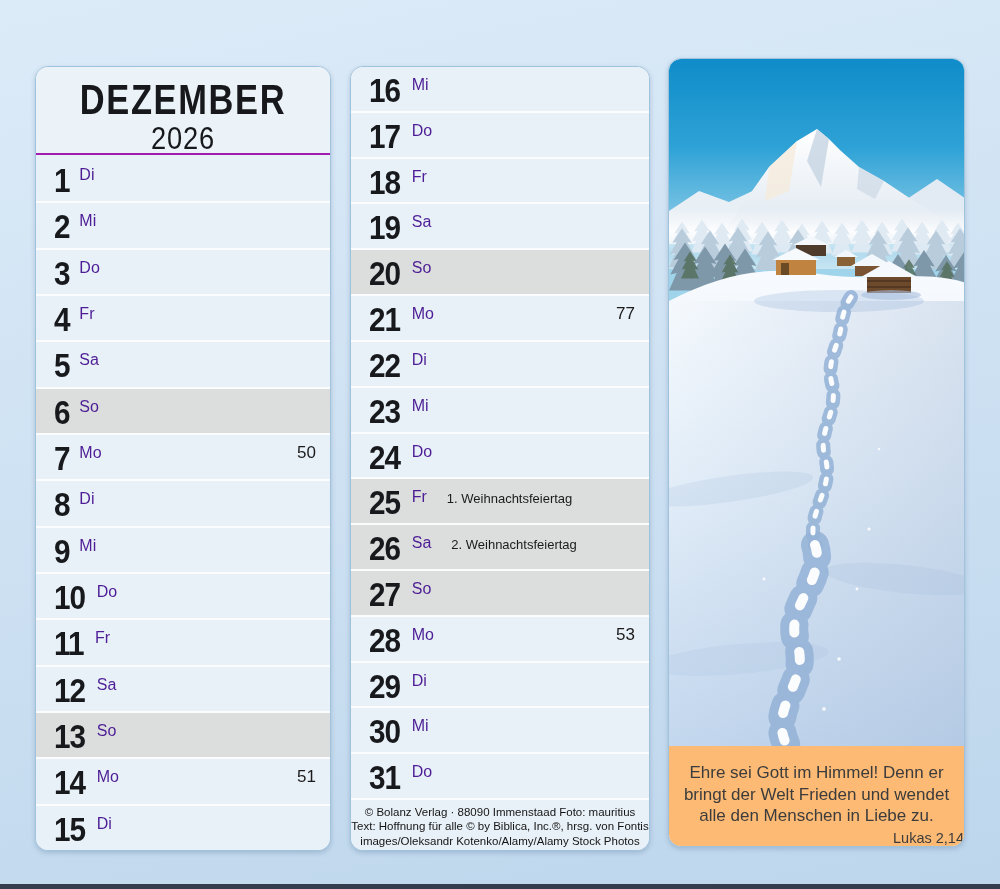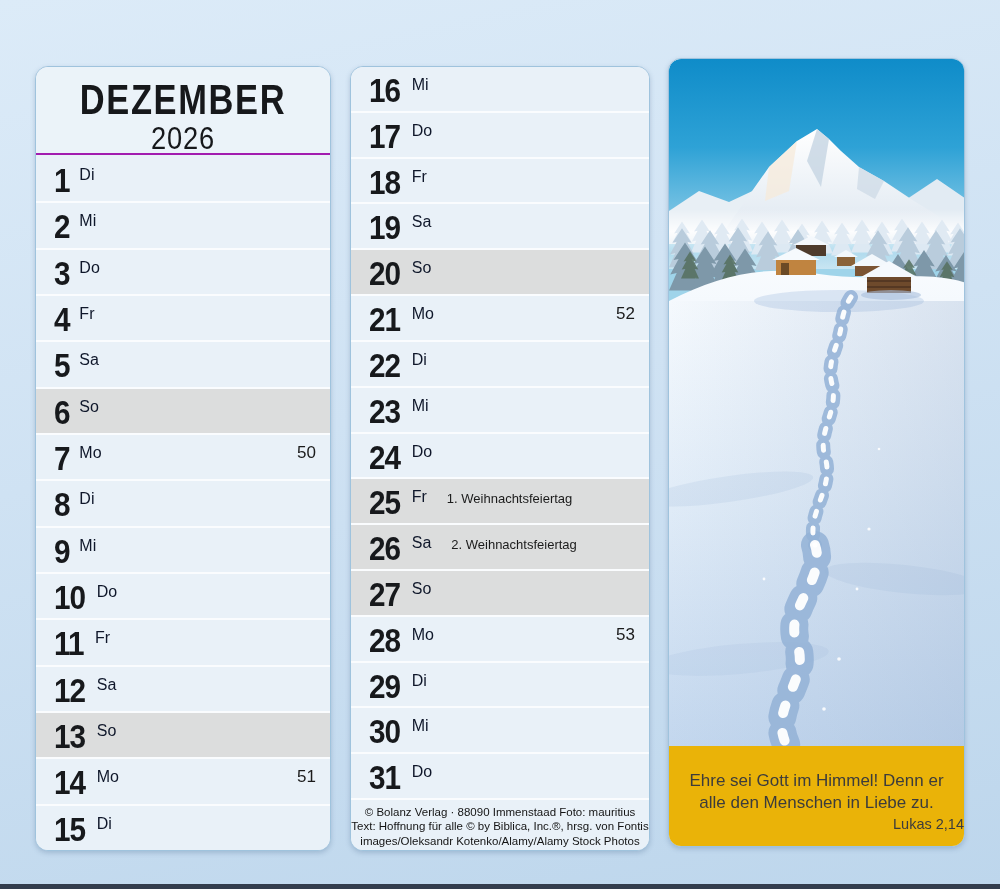--- a/index.html
+++ b/index.html
@@ -33,34 +33,34 @@
   .panel-mid  .rows{ position:absolute; top:0; bottom:52px; left:0; right:0;border-radius:9px; }
 
   .row{ flex:1; display:flex; align-items:flex-start; padding-left:18px;
         background:#e9f1f8; border-top:2px solid #fafcfe; }
   .rows .row:first-child{ border-top:none; }
   .row.hl{ background:#dcdddd; }
 
   .daynum{ display:inline-block; font-size:33px; font-weight:600; line-height:1;
            margin-top:7px; letter-spacing:-1px; color:#17191c;
            transform:scaleX(.9); transform-origin:left top; }
-  .wd{ font-size:16px; font-weight:500; margin:9px 0 0 8px; color:#0f172a; }
+  .wd{ font-size:16px; font-weight:500; margin:9px 0 0 8px; color:#4c1d95; }
   .note{ font-size:13px; margin:12px 0 0 20px; color:#1b1b1b; }
   .wk{ font-size:17px; font-weight:500; margin:8px 14px 0 auto; color:#1b1b1b; }
 
   .panel-footer{ position:absolute; bottom:0; left:0; right:0; height:52px;
         background:#e9f1f8; border-top:2px solid #fafcfe; text-align:center;
         font-size:11.5px; line-height:1.24; color:#141414; padding-top:5px; white-space:nowrap; }
 
   .photo-wrap{ position:absolute; top:0; left:0; width:297px; height:687px; overflow:hidden;
                border-radius:12px 12px 0 0; background:#9fd4ea;}
   .photo-wrap svg{ display:block; }
 
-  .verse{ position:absolute; top:687px; bottom:0; left:0; right:0; background:#eab308;
-          text-align:center; padding-top:24px; }
+  .verse{ position:absolute; top:687px; bottom:0; left:0; right:0; background:#fdba74;
+          text-align:center; padding-top:16px; }
   .verse-line{ font-size:17px; line-height:1.27; color:#3c3c3c; }
   .verse-ref{ font-size:14.5px; margin-top:3px; color:#3c3c3c;text-align:right; }
 </style>
 </head>
 <body>
 
 <div class="canvas">
 
   <section class="panel panel-left">
     <header class="panel-header">
@@ -190,21 +190,21 @@
         <div class="row hl">
     <span class="daynum">20</span>
     <span class="wd">So</span>
     <span class="note"></span>
     <span class="wk"></span>
   </div>
         <div class="row">
     <span class="daynum">21</span>
     <span class="wd">Mo</span>
     <span class="note"></span>
-    <span class="wk">52</span>
+    <span class="wk">77</span>
   </div>
         <div class="row">
     <span class="daynum">22</span>
     <span class="wd">Di</span>
     <span class="note"></span>
     <span class="wk"></span>
   </div>
         <div class="row">
     <span class="daynum">23</span>
     <span class="wd">Mi</span>
@@ -394,19 +394,20 @@
             <circle cx="188" cy="530" r="1.4"></circle>
             <circle cx="170" cy="600" r="1.8"></circle>
           <circle cx="95" cy="520" r="1.4"></circle>
             <circle cx="210" cy="390" r="1.3"></circle>
             <circle cx="155" cy="650" r="1.8"></circle>
         </g>
       </svg>
     </div>
     <div class="verse">
       <div class="verse-line">Ehre sei Gott im Himmel! Denn er</div>
+      <div class="verse-line">bringt der Welt Frieden und wendet</div>
       <div class="verse-line">alle den Menschen in Liebe zu.</div>
       <div class="verse-ref">Lukas 2,14</div>
     </div>
   </aside>
 
   <div class="bottom-strip"></div>
 </div>
 
 </body></html>

